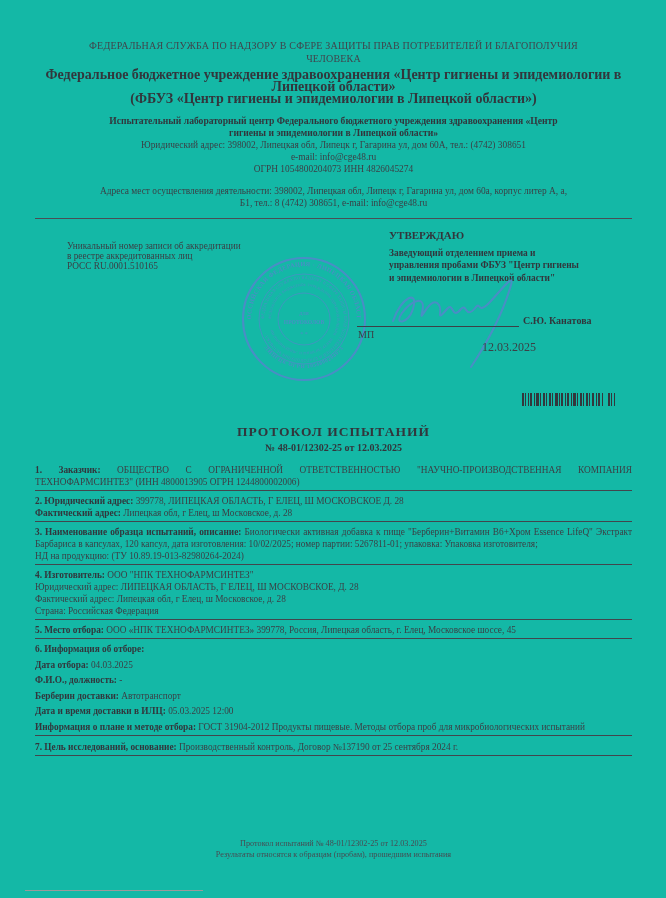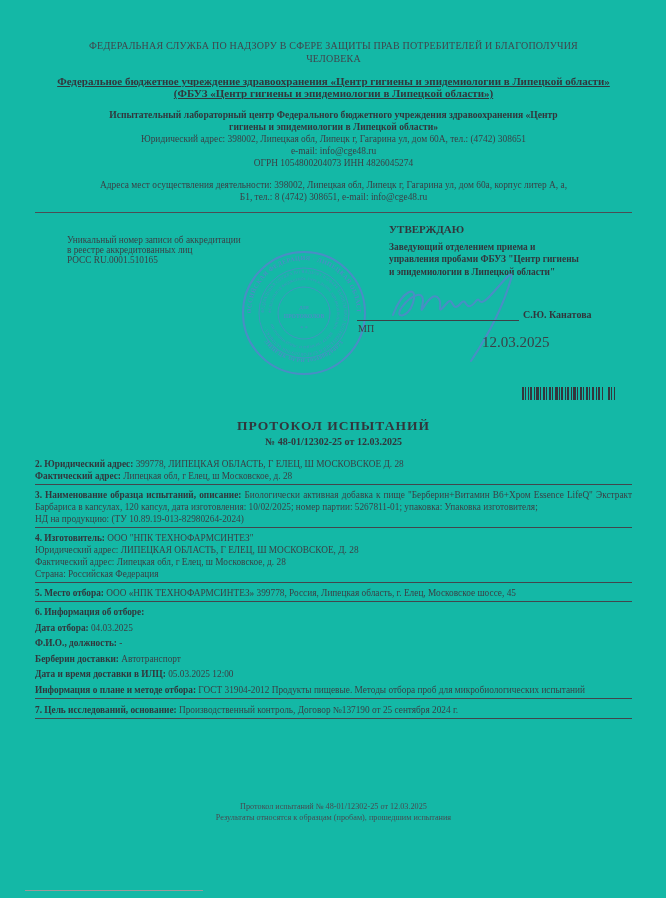--- a/index.html
+++ b/index.html
@@ -8,37 +8,37 @@
     position:relative;width:666px;height:898px;margin:0 auto;
     background:#14b8a6;overflow:hidden;
     font-family:"Liberation Serif","DejaVu Serif",serif;
     color:#3b4046;
   }
   .content{padding:40px 34px 0 35px;}
   .center{text-align:center;}
   .prewrap{white-space:pre-line;}
   .b{font-weight:bold;color:#32363c;}
   .hdr-service{font-size:10px;line-height:12.5px;letter-spacing:.2px;color:#40454c;}
-  .hdr-org{font-size:11px;line-height:12px;margin-top:10px;text-decoration:underline;}
+  .hdr-org{font-size:14px;line-height:12px;margin-top:4px;}
   .hdr-lab{font-size:9.6px;line-height:12px;margin-top:10px;}
   .hdr-plain{font-size:9.4px;line-height:12px;font-weight:normal;color:#3b4046;}
   .hdr-activity{font-size:9.4px;line-height:12px;margin-top:10px;}
   .rule{border:none;border-top:1.4px solid #4a4e55;margin:9px 0 0 0;}
 
   .zone{position:relative;height:196px;}
   .accr{position:absolute;left:32px;top:22px;width:240px;font-size:9.3px;line-height:10px;}
   .appr{position:absolute;left:354px;top:10px;width:236px;}
   .appr-title{font-size:11px;line-height:13px;}
   .appr-pos{font-size:9.4px;line-height:12.3px;margin-top:5px;}
   .stamp{position:absolute;left:204px;top:35px;width:130px;height:130px;opacity:.92;}
   .sig-svg{position:absolute;left:340px;top:44px;width:200px;height:110px;pointer-events:none;}
   .sig-line{position:absolute;left:322px;top:107px;width:162px;border-top:1.1px solid #3c4046;}
   .mp{position:absolute;left:323px;top:110px;font-size:10px;}
   .appr-name{position:absolute;left:488px;top:96px;font-size:10px;}
-  .appr-date{position:absolute;left:447px;top:121px;font-size:15px;text-align:center;}
+  .appr-date{position:absolute;left:447px;top:121px;font-size:12px;text-align:center;}
   .barcode{position:absolute;left:487px;top:174px;width:96px;height:13px;}
 
   .doc-title{font-size:13.5px;letter-spacing:1px;margin-top:9px;}
   .doc-number{font-size:10px;margin-top:2px;}
 
   .sections{margin-top:11px;font-size:9.3px;line-height:12px;}
   .sec{text-align:justify;border-bottom:.9px solid #42464d;padding-bottom:2px;margin-bottom:4px;}
   .sec:last-child{border-bottom:.9px solid #42464d;}
   .sec .lbl{font-weight:bold;color:#32363c;}
   .row6{margin-top:3.5px;}
@@ -158,20 +158,21 @@
             <rect x="92" width="1" height="13"></rect>
         </g>
       </svg>
     </div>
 
     <div class="doc-title center b">ПРОТОКОЛ ИСПЫТАНИЙ</div>
     <div class="doc-number center b">№ 48-01/12302-25 от 12.03.2025</div>
 
     <div class="sections">
 
+      <div class="sec"><span class="lbl">1. Заказчик:</span><span> ОБЩЕСТВО С ОГРАНИЧЕННОЙ ОТВЕТСТВЕННОСТЬЮ "НАУЧНО-ПРОИЗВОДСТВЕННАЯ КОМПАНИЯ ТЕХНОФАРМСИНТЕЗ" (ИНН 4800013905 ОГРН 1244800002006)</span></div>
 
       <div class="sec">
         <div><span class="lbl">2. Юридический адрес:</span><span> 399778, ЛИПЕЦКАЯ ОБЛАСТЬ, Г ЕЛЕЦ, Ш МОСКОВСКОЕ Д. 28</span></div>
         <div><span class="lbl">Фактический адрес:</span><span> Липецкая обл, г Елец, ш Московское, д. 28</span></div>
       </div>
 
       <div class="sec">
         <div><span class="lbl">3. Наименование образца испытаний, описание:</span><span> Биологически активная добавка к пище "Берберин+Витамин B6+Хром Essence LifeQ" Экстракт Барбариса в капсулах, 120 капсул, дата изготовления: 10/02/2025; номер партии: 5267811-01; упаковка: Упаковка изготовителя;</span></div>
         <div>НД на продукцию: (ТУ 10.89.19-013-82980264-2024)</div>
       </div>

